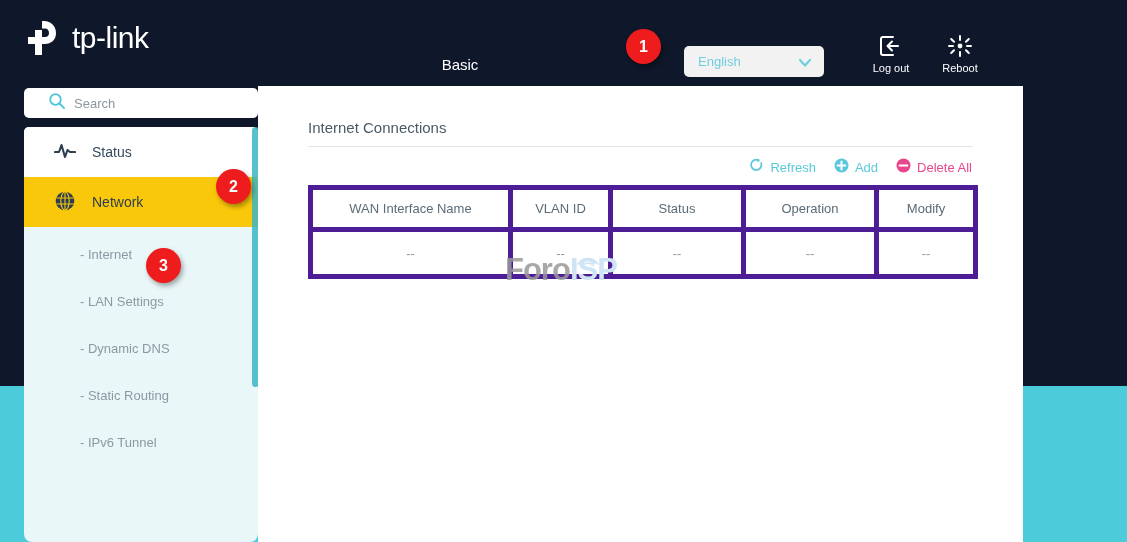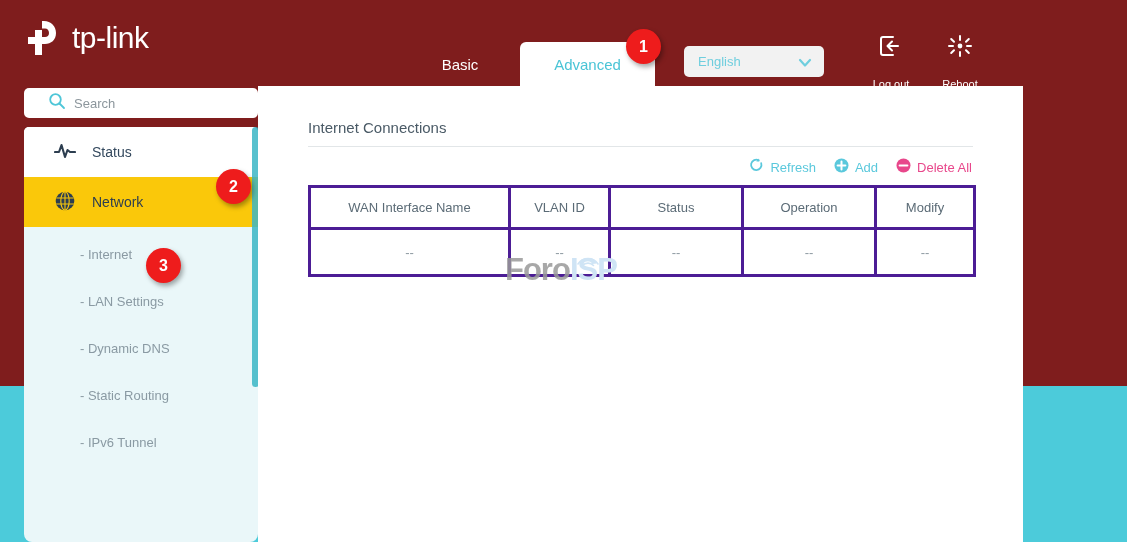--- a/index.html
+++ b/index.html
@@ -2,21 +2,21 @@
 <html><head>
 <meta charset="utf-8">
 <style>
   * { box-sizing: border-box; margin: 0; padding: 0; }
   html, body {
     width: 1127px; height: 542px;
     overflow: hidden;
     font-family: "Liberation Sans", sans-serif;
     background: #4ccbda;
   }
-  #app { position: relative; width: 1127px; height: 386px; background: #7f1d1d; }
+  #app { position: relative; width: 1127px; height: 386px; background: #0f172a; }
 
   
   .logo { position: absolute; left: 24px; top: 18px; display: flex; align-items: center; gap: 6px; }
   .logo-mark { width: 42px; height: 40px; }
   .logo-text { color: #fff; font-size: 30px; letter-spacing: -0.5px; font-weight: 400; }
 
   
   .topnav { position: absolute; left: 250px; top: 0; width: 470px; height: 86px; }
   .tab {
     position: absolute; top: 42px; height: 44px;
@@ -43,21 +43,21 @@
     font-family: "Liberation Sans", sans-serif;
     cursor: pointer;
   }
   .lang-chevron {
     position: absolute; right: 12px; top: 9px;
     pointer-events: none;
   }
 
   .hdr-action {
     position: absolute; top: 34px; width: 66px;
-    display: flex; flex-direction: column; align-items: center; gap: 18px;
+    display: flex; flex-direction: column; align-items: center; gap: 2px;
     color: #ffffff; font-size: 11px; cursor: pointer;
   }
   .hdr-logout { left: 858px; }
   .hdr-reboot { left: 927px; }
 
   
   .sidebar { position: absolute; left: 18px; top: 86px; width: 240px; height: 456px; }
   .search-box {
     position: absolute; left: 6px; top: 2px; width: 234px; height: 30px;
     background: #fff; border-radius: 5px;
@@ -123,21 +123,21 @@
   .tb-btn { display: flex; align-items: center; gap: 6px; cursor: pointer; }
   .tb-refresh, .tb-add { color: #5ac8dc; }
   .tb-delete { color: #e8478b; }
 
   table.conn {
     position: absolute; left: 50px; top: 99px;
     width: 665px; border-collapse: collapse;
     table-layout: fixed;
   }
   table.conn th, table.conn td {
-    border: 3px solid #4c1d95;
+    border: 5px solid #4c1d95;
     text-align: center; font-weight: normal;
     color: #5b6b76; font-size: 13px;
   }
   table.conn th { height: 42px; }
   table.conn td { height: 47px; color: #8e9aa2; }
 
   
   .watermark {
     position: absolute; left: 505px; top: 252px;
     display: flex; align-items: flex-end;
@@ -169,21 +169,20 @@
     <span class="logo-mark">
       <svg width="42" height="40" viewBox="0 0 42 40">
         <path d="M20 3 C27 3 32 8 32 15 C32 22 27 26 21 26 L18 26 L18 37 L11 37 L11 26 L4 26 L4 19 L11 19 L11 12 L18 12 L18 19 L21 19 C23.5 19 25 17.5 25 15 C25 12.5 23.5 10.5 21 10.5 L18 10.5 L18 3 Z" fill="#ffffff"></path>
       </svg>
     </span>
     <span class="logo-text">tp-link</span>
   </div>
 
   <div class="topnav">
     <div class="tab tab-basic">Basic</div>
-    <div class="tab tab-adv">Advanced</div>
   </div>
 
   <div class="lang-wrap">
     <select class="lang-select">
       <option>English</option>
     </select>
     <span class="lang-chevron">
       <svg width="14" height="12" viewBox="0 0 14 12">
         <path d="M2 3 L7 8.5 L12 3" stroke="#6fcede" stroke-width="2.2" fill="none" stroke-linecap="round" stroke-linejoin="round"></path>
       </svg>

